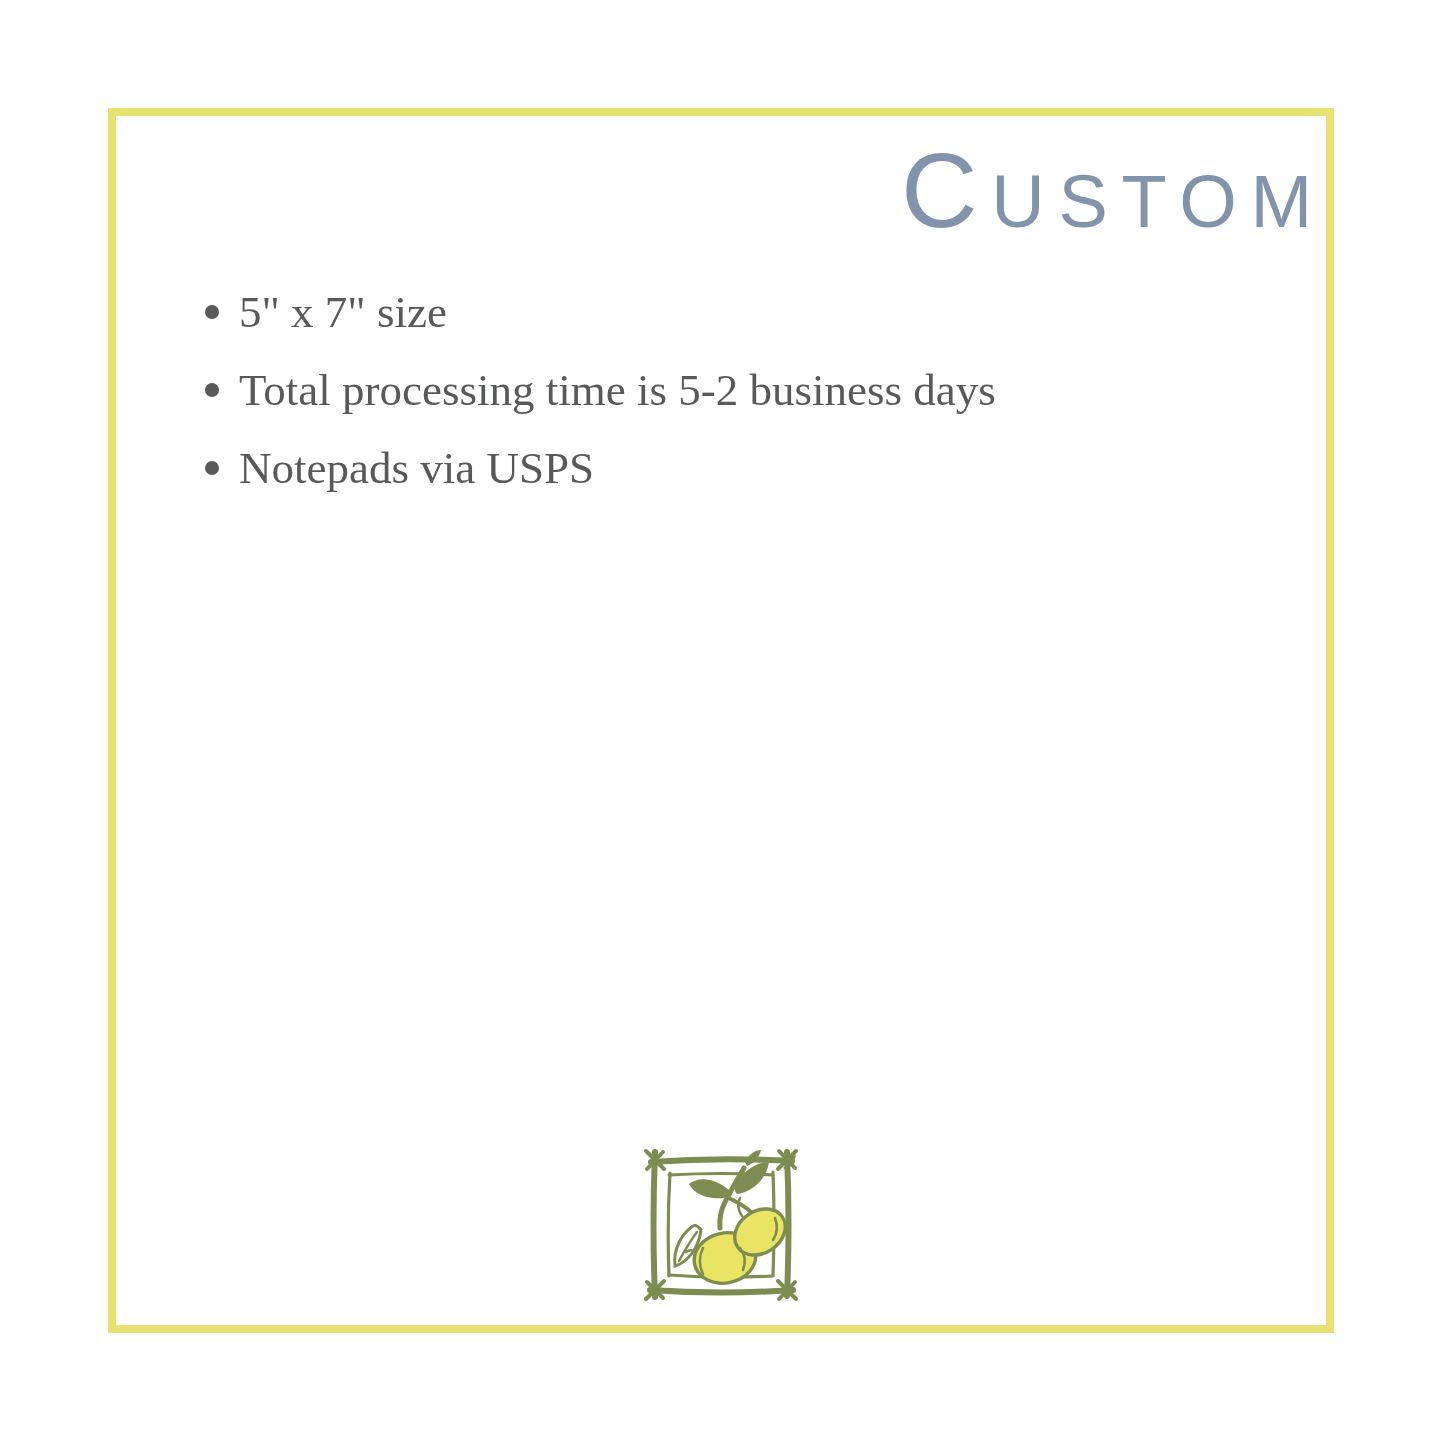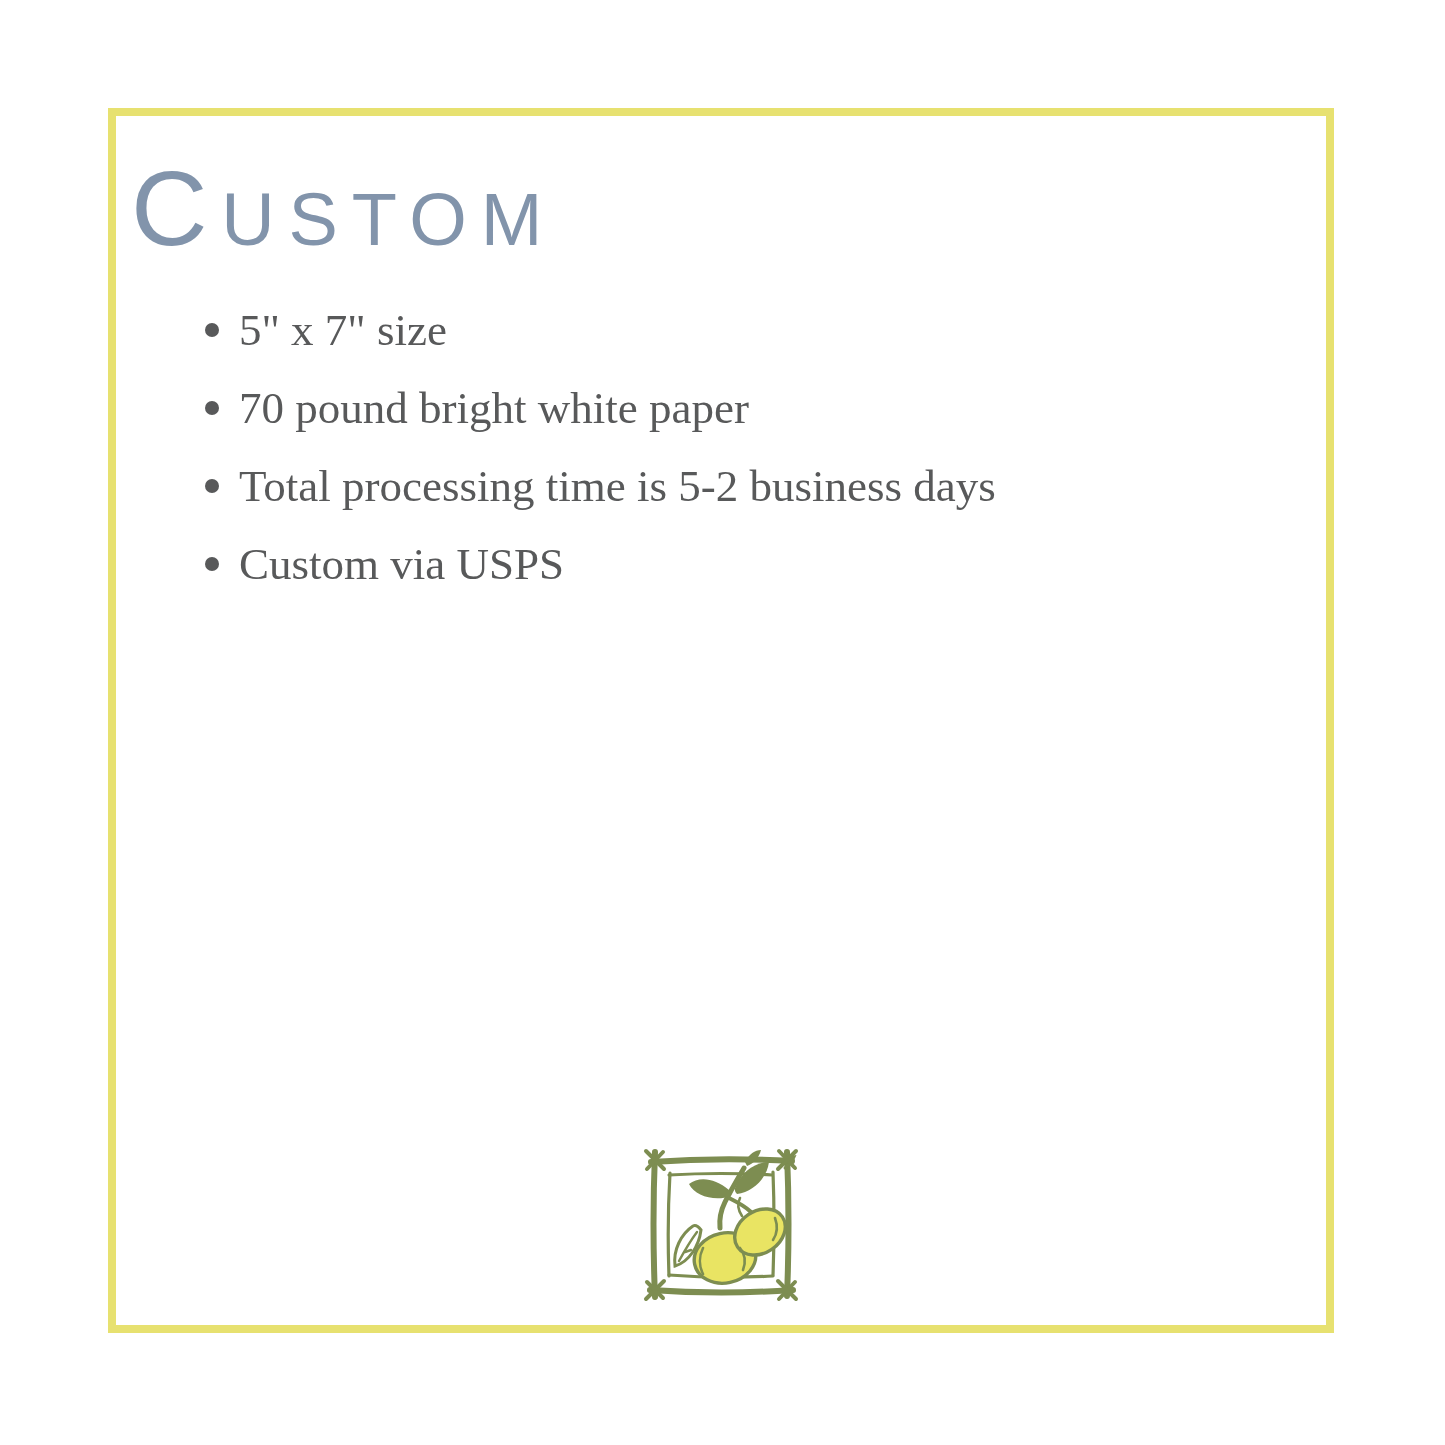--- a/index.html
+++ b/index.html
@@ -18,22 +18,22 @@
     overflow:hidden;
   }
   .frame{
     position:absolute;
     left:108px;top:108px;
     width:1226px;height:1225px;
     border:8px solid var(--frame-yellow);
     background:#ffffff;
   }
   .title{
-    margin-top:39px;
-    text-align:left;
+    margin-top:21px;
+    text-align:right;
     font-family:"Liberation Sans", sans-serif;
     font-weight:400;
     font-variant:small-caps;
     font-size:106px;
     line-height:106px;
     letter-spacing:0.13em;
     color:var(--title-blue);
     padding-left:15px;
   }
   .title .title-line{display:block;}
@@ -73,23 +73,22 @@
 <body>
 
 <div class="frame">
 
   <h1 class="title">
     <span class="title-line">Custom</span>
   </h1>
 
   <ul class="details">
     <li>5" x 7" size</li>
-    <li>70 pound bright white paper</li>
     <li>Total processing time is 5-2 business days</li>
-    <li>Custom via USPS</li>
+    <li>Notepads via USPS</li>
   </ul>
 
   <svg class="logo" viewBox="0 0 160 160" aria-hidden="true">
 
     <g>
       <path class="ln" stroke-width="6" d="M10 18 Q80 13 151 17"></path>
       <path class="ln" stroke-width="6" d="M146 8 Q149 80 146 152"></path>
       <path class="ln" stroke-width="6" d="M152 146 Q80 151 9 146"></path>
       <path class="ln" stroke-width="6" d="M14 153 Q11 80 14 8"></path>
 

